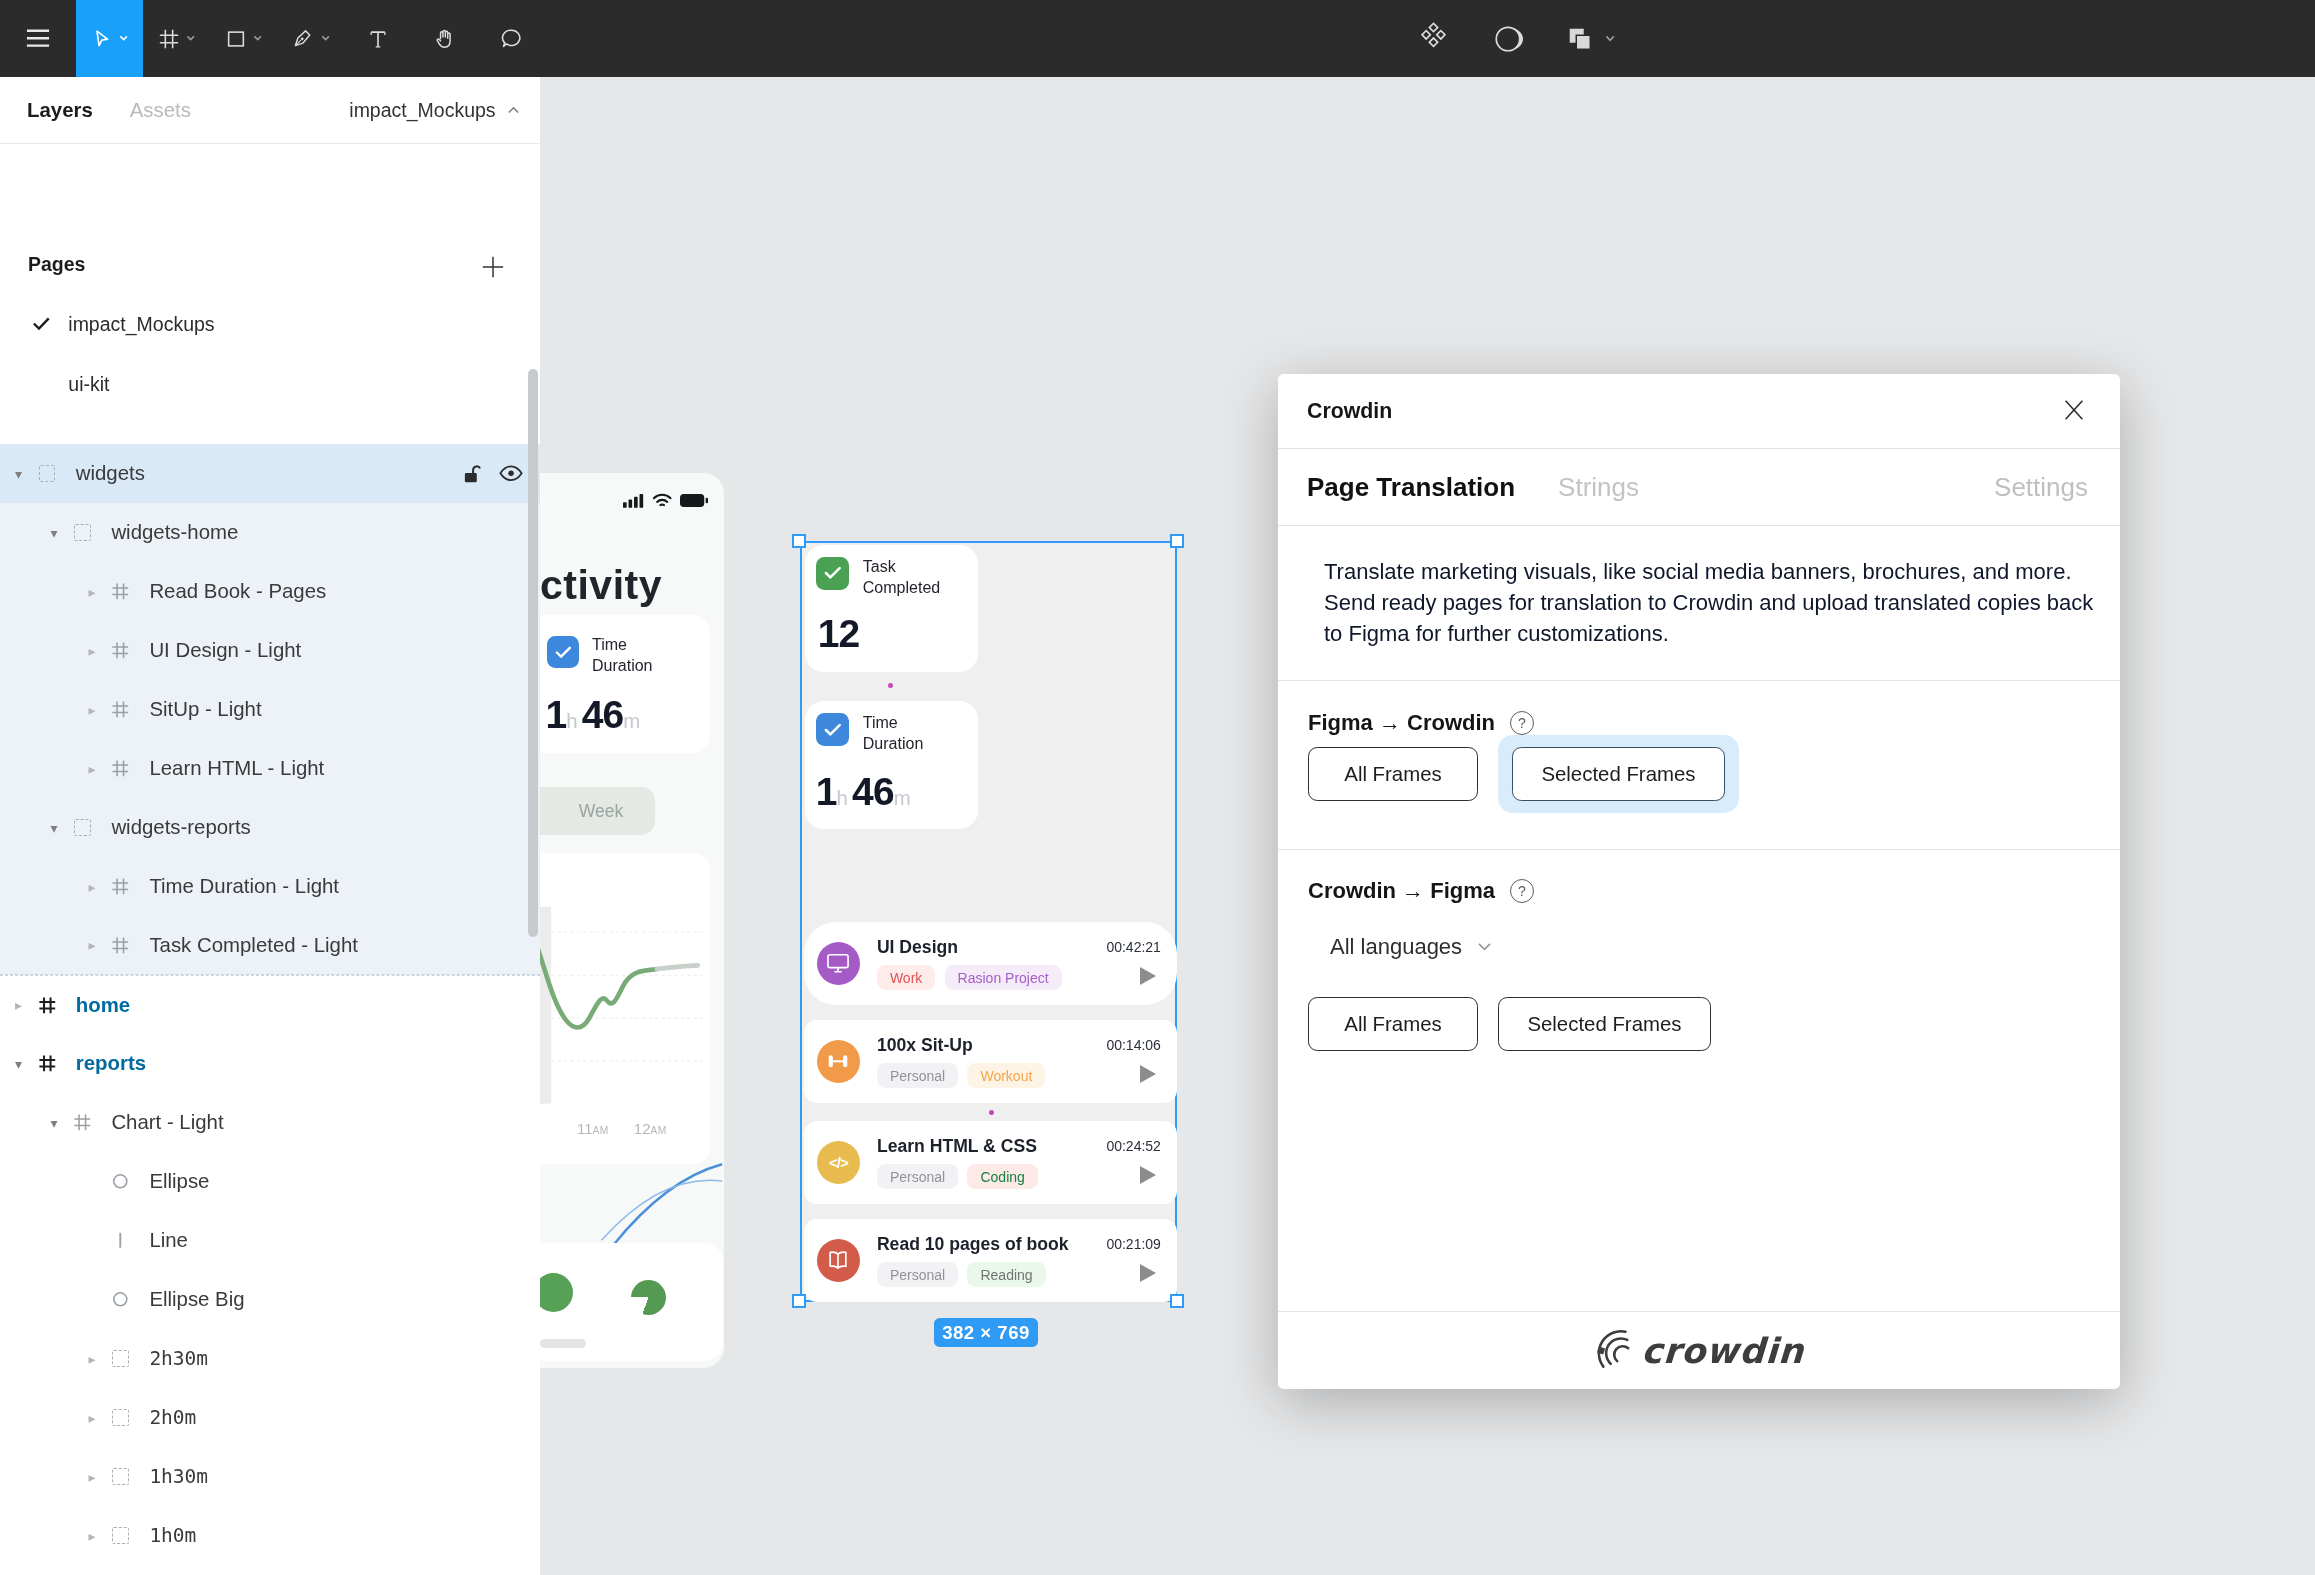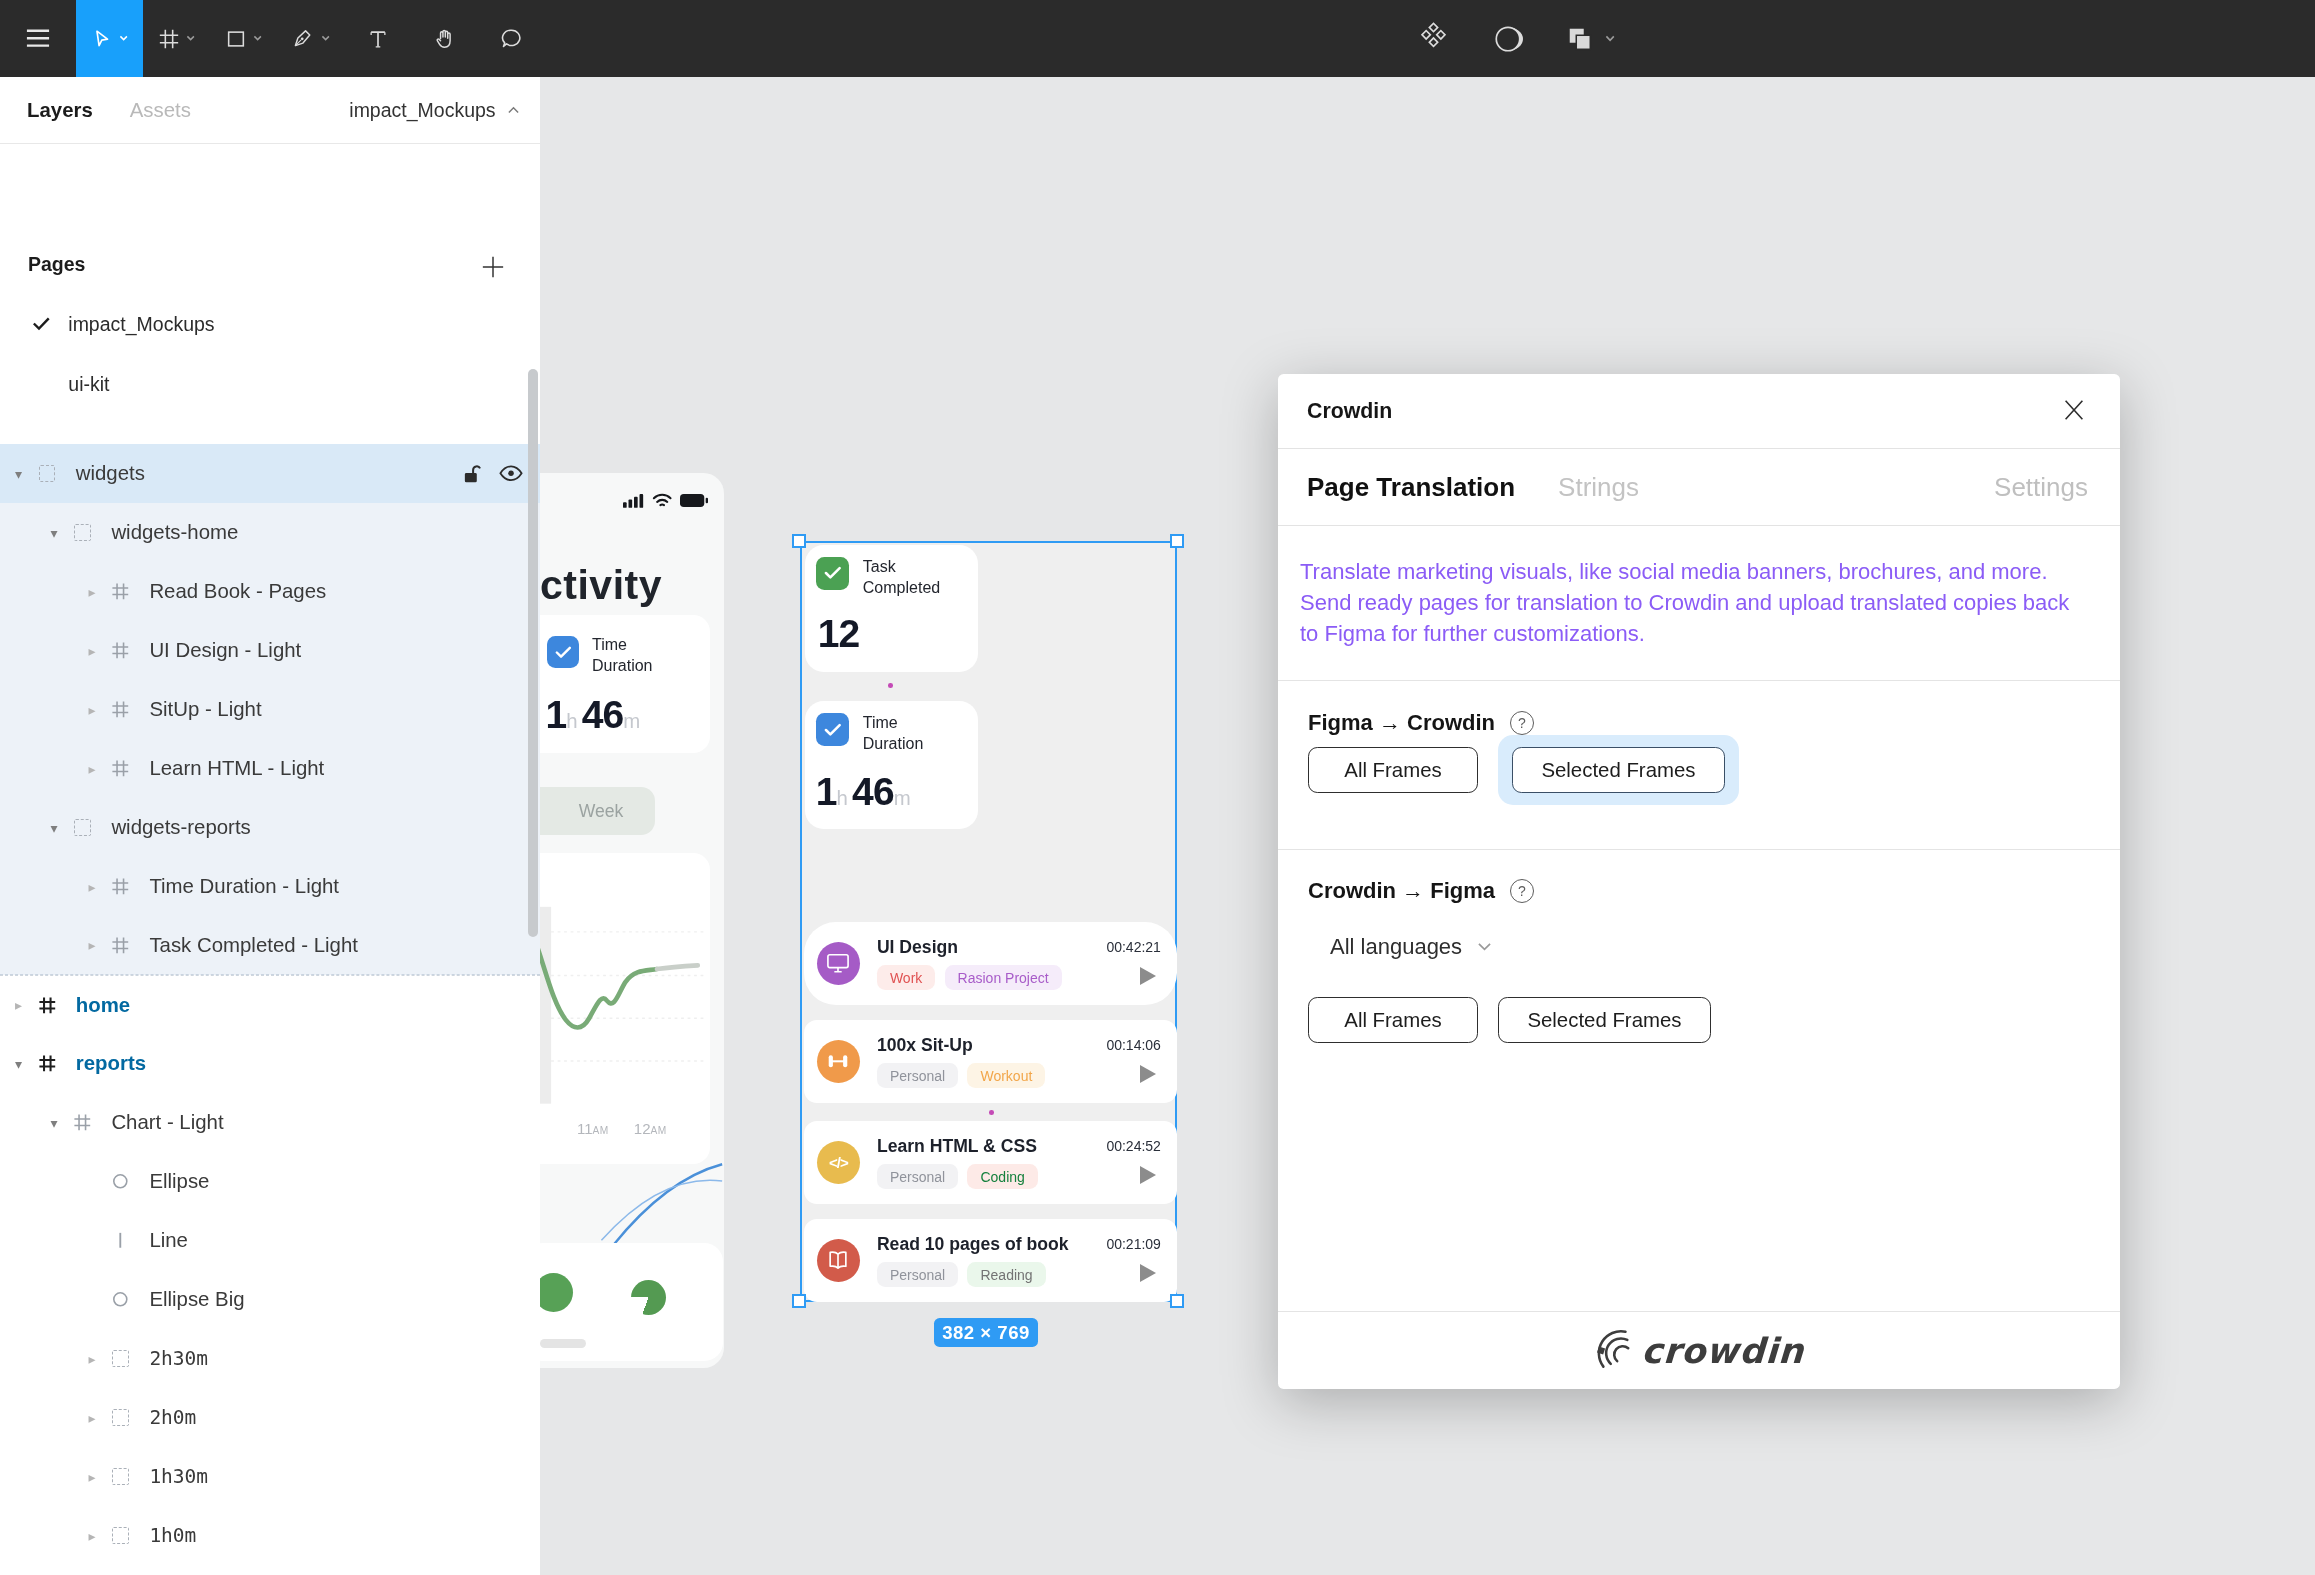--- a/index.html
+++ b/index.html
@@ -96,27 +96,27 @@
   
   .dialog { position:absolute; left:1278px; top:374px; width:842px; height:1015px; background:#fff; border-radius:5.6px; box-shadow:0 13px 56px rgba(0,0,0,0.25); z-index:60; }
   .dlg-header { position:absolute; left:0; top:0; width:100%; height:75px; border-bottom:0.9px solid #e3e3e3; display:flex; align-items:center; padding:0 28px 0 29px; }
   .dlg-title { font-size:21.3px; font-weight:700; color:#161616; }
   .dlg-close { margin-left:auto; cursor:pointer; padding:3.7px; }
   .dlg-tabs { position:absolute; left:0; top:75px; width:100%; height:77px; border-bottom:0.9px solid #e3e3e3; display:flex; align-items:center; padding:0 32px 0 29px; }
   .dtab { font-size:26px; cursor:pointer; }
   .dtab.active { color:#111; font-weight:700; }
   .dtab.inactive { color:#c3c3c3; margin-left:43px; }
   .dtab.right { margin-left:auto; color:#bfbfbf; }
-  .dlg-desc { position:absolute; left:22px; top:182px; width:790px; font-size:22px; line-height:31px; color:#8b5cf6; }
+  .dlg-desc { position:absolute; left:46px; top:182px; width:790px; font-size:22px; line-height:31px; color:#0f172a; }
   .divider { position:absolute; left:0; width:100%; height:0; border-top:0.9px solid #e4e4e4; }
   .dlg-sec-head { position:absolute; left:30px; display:flex; align-items:center; gap:15px; }
   .dlg-sec-head b { font-size:22px; font-weight:700; color:#151515; }
   .qmark { width:24px; height:24px; border:1.5px solid #5d5d5d; border-radius:50%; display:flex; align-items:center; justify-content:center; font-size:14px; color:#5d5d5d; cursor:pointer; }
   .btn-row { position:absolute; left:30px; display:flex; align-items:center; }
-  .dbtn { min-width:170px; height:46px; background:#fff; border:1.9px solid #2e2e2e; border-radius:9.3px; font-size:20.4px; color:#1d1d1d; padding:0 28px; display:flex; align-items:center; justify-content:center; cursor:pointer; white-space:nowrap; font-family:"Liberation Sans",sans-serif; }
+  .dbtn { min-width:170px; height:54px; background:#fff; border:1.9px solid #2e2e2e; border-radius:9.3px; font-size:20.4px; color:#1d1d1d; padding:0 28px; display:flex; align-items:center; justify-content:center; cursor:pointer; white-space:nowrap; font-family:"Liberation Sans",sans-serif; }
   .halo { display:inline-flex; background:#d9ecfc; border-radius:15px; padding:12px 14px; margin-left:20.4px; }
   .halo .dbtn { border-color:#3a4f66; }
   .plain-gap { margin-left:20.4px; }
   .lang-row { position:absolute; left:30px; display:flex; align-items:center; gap:15px; cursor:pointer;margin-left:22px; }
   .lang-row span { font-size:22px; color:#2e2e2e; }
   .dlg-footer { position:absolute; left:0; top:937px; width:100%; height:78px; border-top:0.9px solid #e4e4e4; display:flex; align-items:center; justify-content:center; gap:9.3px; }
   .crowdin-word { font-size:35px; font-weight:700; font-style:italic; color:#3d3d3d; letter-spacing:0.9px; transform:skewX(-6deg); font-family:"DejaVu Sans",sans-serif; }
 </style>
 </head>
 <body>

